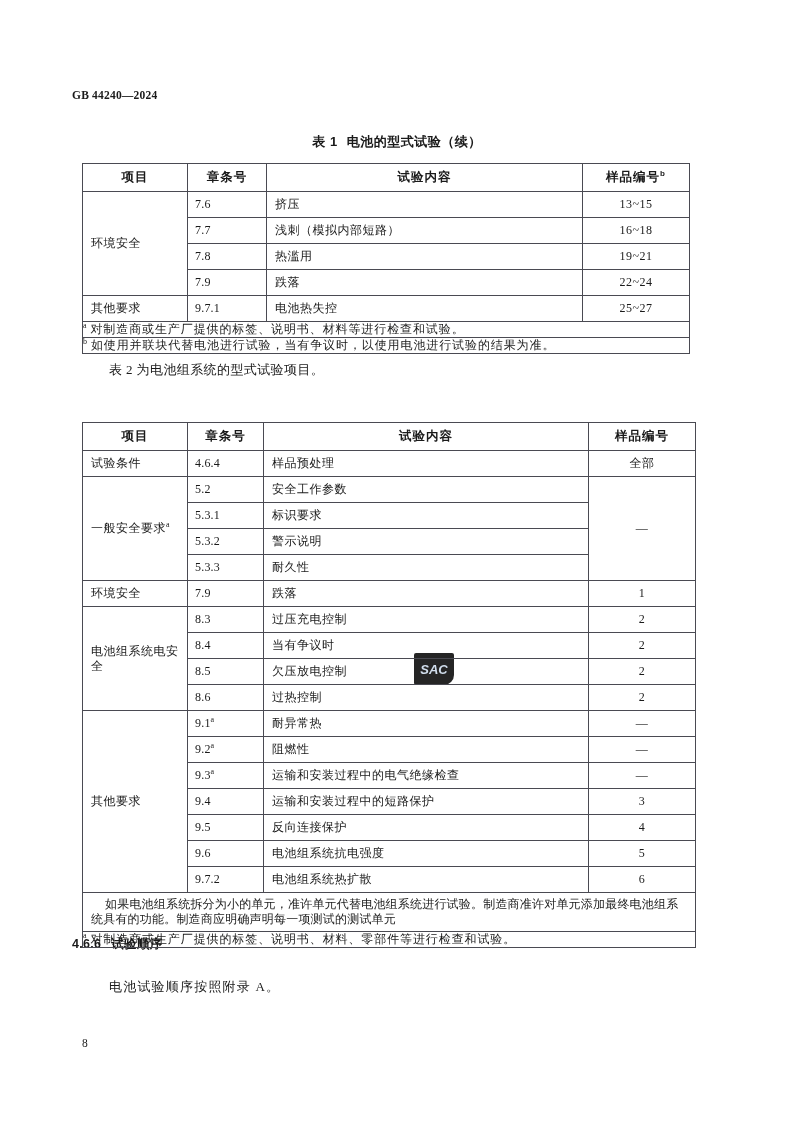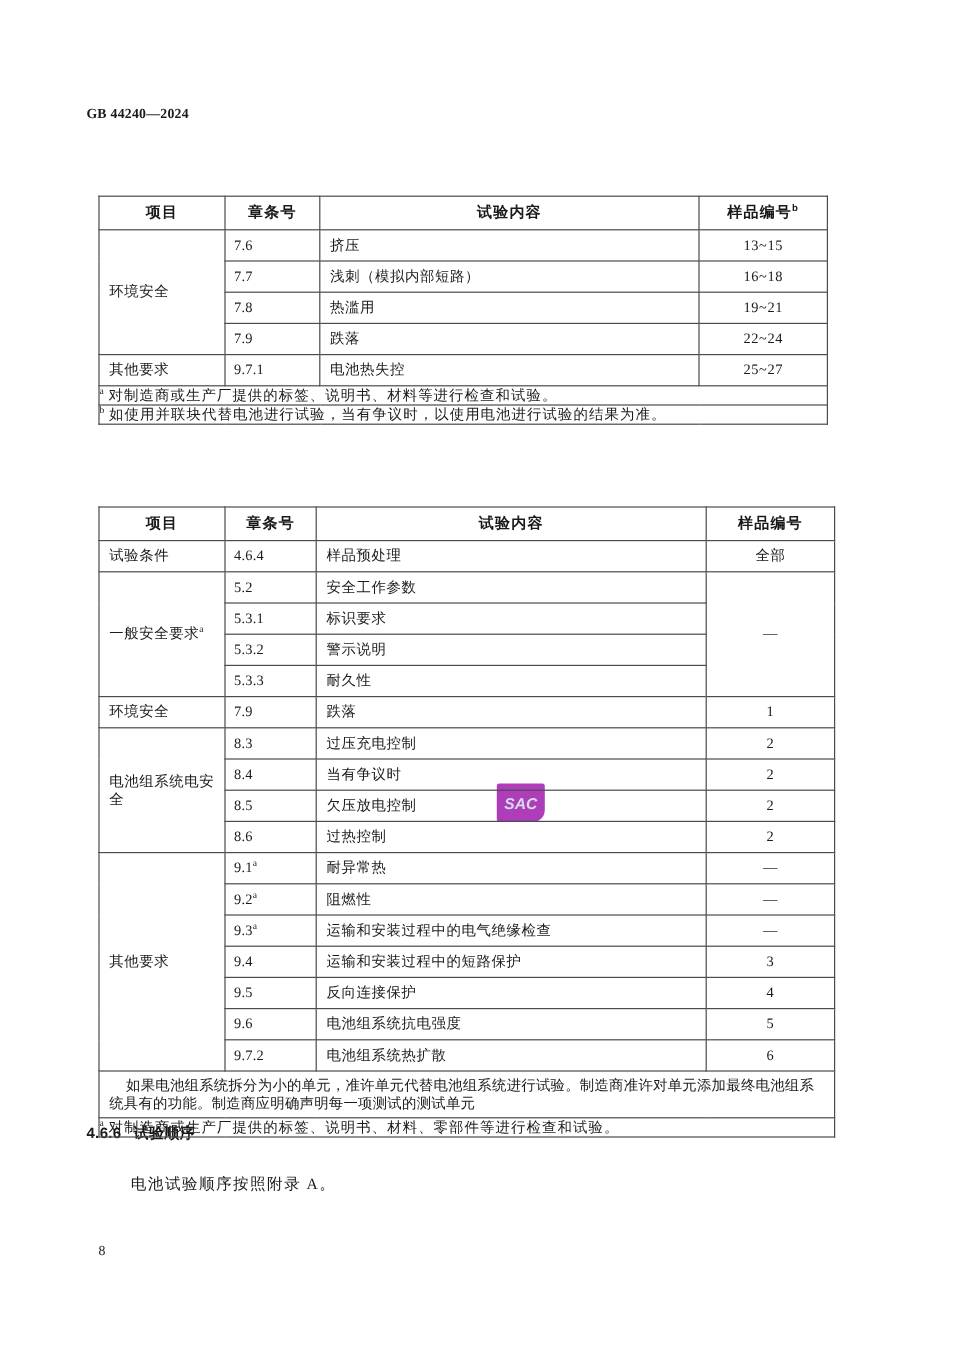--- a/index.html
+++ b/index.html
@@ -152,38 +152,41 @@
     position: absolute;
     left: 414px;
     top: 653px;
     width: 40px;
     height: 32px;
     font-family: "Liberation Sans", "DejaVu Sans", sans-serif;
     font-weight: bold;
     font-size: 13px;
     font-style: italic;
     color: #c9d8ea;
-    background: #a21caf;
+    background: #000000;
     display: flex;
     align-items: center;
     justify-content: center;
     border-radius: 2px 2px 10px 2px;
     opacity: 0.85;
     pointer-events: none;
     z-index: 0;
   }
   table.gb { z-index: 1; }
 </style>
 </head>
 <body>
 
 <div class="page">
 
   <div class="doc-header">GB 44240—2024</div>
 
+  <div class="table-caption" id="caption-1">
+    <span class="cap-num">表 1</span><span>电池的型式试验（续）</span>
+  </div>
 
   <table class="gb" id="table-1">
     <colgroup>
       <col style="width:105px">
       <col style="width:79px">
       <col style="width:316px">
       <col style="width:107px">
     </colgroup>
     <thead>
       <tr>
@@ -223,20 +226,21 @@
       </tr>
       <tr>
         <td class="note" colspan="4"><span class="fn-mark">a</span><span>对制造商或生产厂提供的标签、说明书、材料等进行检查和试验。</span></td>
       </tr>
       <tr>
         <td class="note" colspan="4"><span class="fn-mark">b</span><span>如使用并联块代替电池进行试验，当有争议时，以使用电池进行试验的结果为准。</span></td>
       </tr>
     </tbody>
   </table>
 
+  <div class="para" id="para-intro-table2">表 2 为电池组系统的型式试验项目。</div>
 
 
   <div class="watermark">SAC</div>
 
   <table class="gb" id="table-2">
     <colgroup>
       <col style="width:105px">
       <col style="width:76px">
       <col style="width:325px">
       <col style="width:107px">

